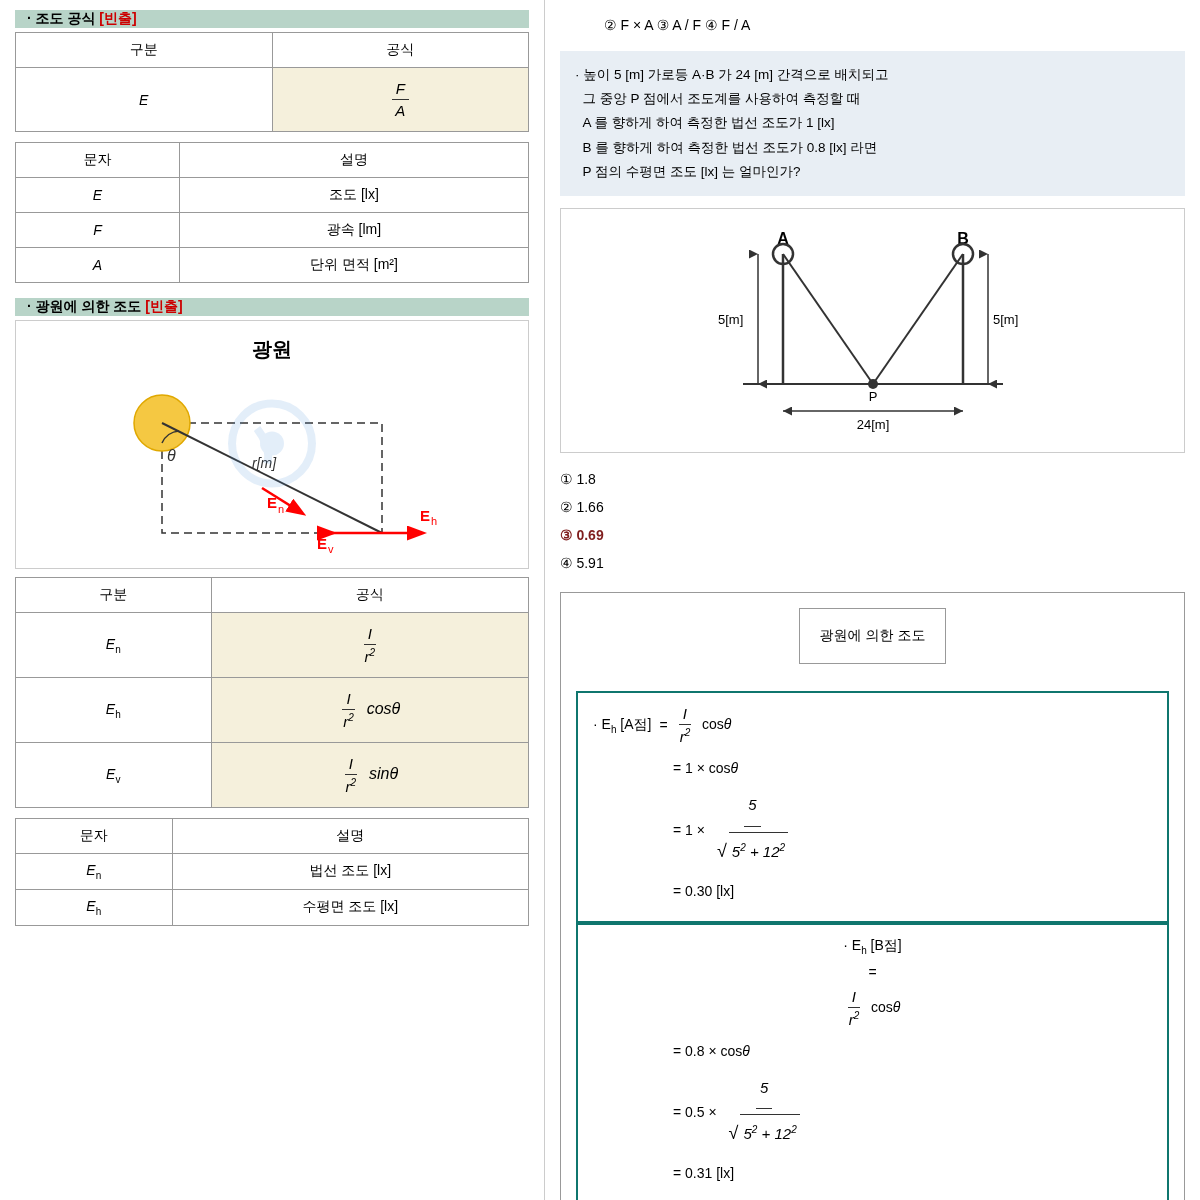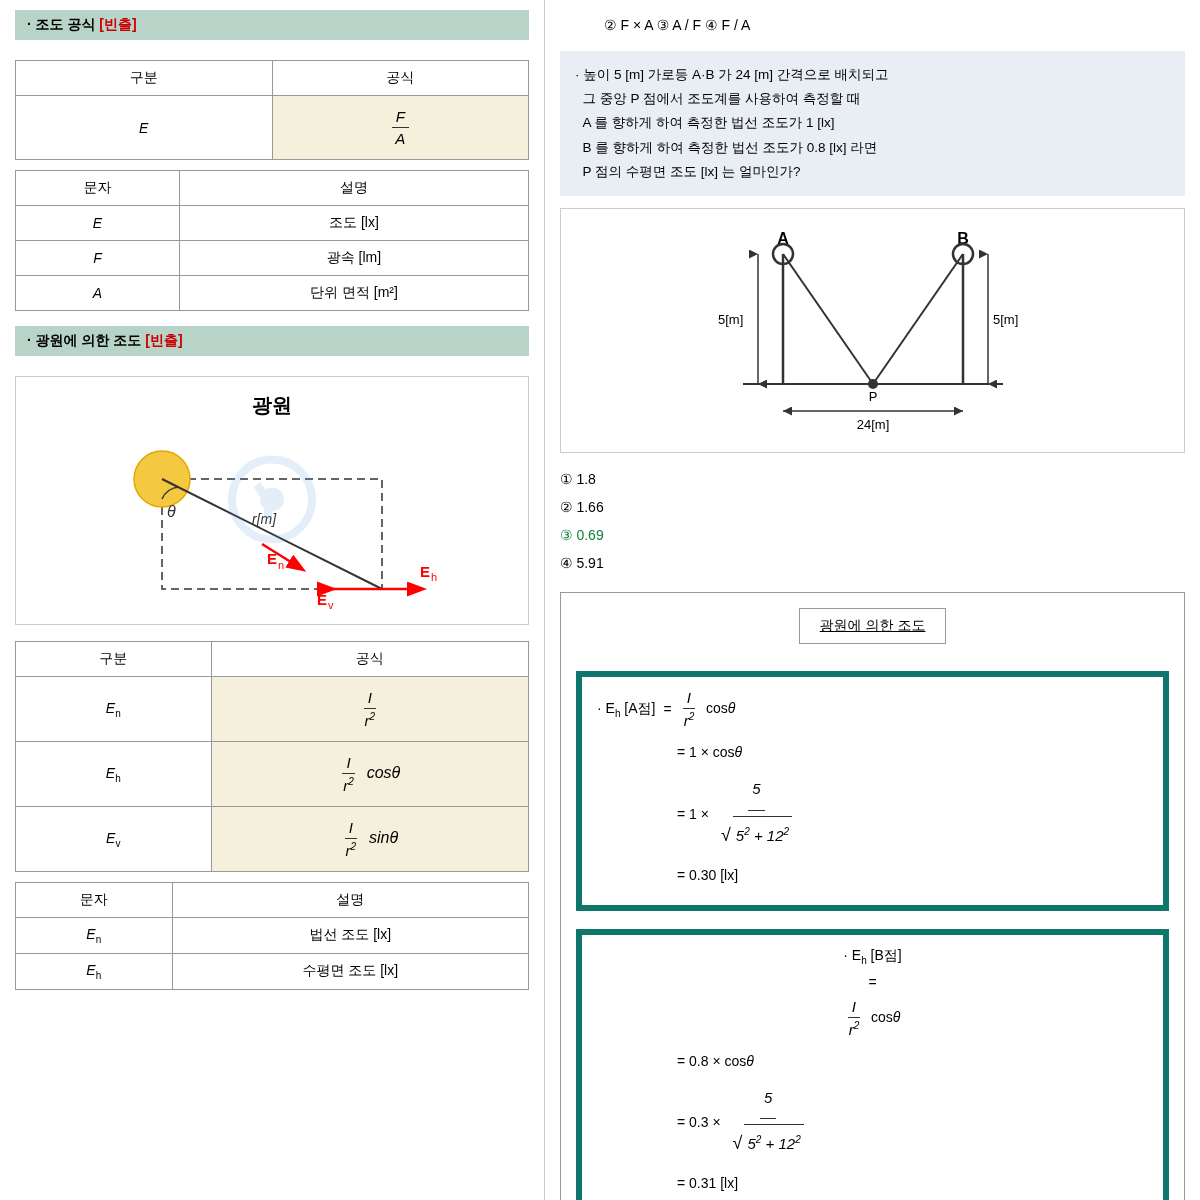--- a/index.html
+++ b/index.html
@@ -18,24 +18,24 @@
       border-right: 1px solid #ccc;
     }
 
     .right-panel {
       width: 655px;
       padding: 10px 15px;
     }
 
     .section-header {
       background: #b8d4c8;
-      padding: 6px 12px;
+      padding: 0 12px;
       font-weight: bold;
       font-size: 14px;
-      margin-bottom: 20px;
+      margin-bottom: 4px;
     }
 
     .section-header .badge {
       color: #c00;
       font-weight: bold;
     }
 
     table {
       width: 100%;
       border-collapse: collapse;
@@ -80,21 +80,21 @@
     }
 
     .section-block {
       margin-bottom: 15px;
     }
 
     
     .diagram-box {
       border: 1px solid #ccc;
       padding: 15px;
-      margin-bottom: 16px;
+      margin-bottom: 8px;
       text-align: center;
       position: relative;
       min-height: 200px;
     }
 
     .guangyuan-title {
       font-size: 20px;
       font-weight: bold;
       margin-bottom: 10px;
     }
@@ -125,44 +125,43 @@
       margin-bottom: 15px;
       line-height: 2;
     }
 
     .answer-options .option {
       display: block;
       font-size: 14px;
     }
 
     .answer-options .option.correct {
-      color: #15803d;
-      font-weight: normal;
+      color: #7f1d1d;
+      font-weight: bold;
     }
 
     .solution-box {
       border: 1px solid #999;
       padding: 15px;
       margin-bottom: 12px;
       background: #fff;
     }
 
     .solution-title {
       border: 1px solid #999;
       display: inline-block;
-      padding: 8px 20px;
+      padding: 18px 20px;
       margin-bottom: 15px;
       font-size: 14px;
-      text-decoration: underline;
     }
 
     .solution-section {
-      border: 6px solid #0f766e;
+      border: 2px solid #0f766e;
       padding: 12px 15px;
-      margin-bottom: 18px;
+      margin-bottom: 0;
     }
 
     sup { font-size: 10px; vertical-align: super; }
     sub { font-size: 10px; vertical-align: sub; }
 
     .watermark {
       position: absolute;
       top: 50%;
       left: 50%;
       transform: translate(-50%, -50%);
@@ -488,21 +487,21 @@
             <span class="denominator"><i>r</i><sup>2</sup></span>
           </span>
           &nbsp;cos<i>θ</i>
         </span>
       </div>
       <div style="padding-left:80px; line-height:2.5;">
         <div style="display:flex; align-items:center; gap:8px;">
           <span>= 0.8 × cos<i>θ</i></span>
         </div>
         <div style="display:flex; align-items:center; gap:8px;">
-          <span>= 0.3 ×</span>
+          <span>= 0.5 ×</span>
           <span class="fraction">
             <span class="numerator">5</span>
             <span class="denominator">
               <span class="sqrt-wrapper">
                 <span class="sqrt-symbol">√</span>
                 <span class="sqrt-content">5<sup>2</sup> + 12<sup>2</sup></span>
               </span>
             </span>
           </span>
         </div>

